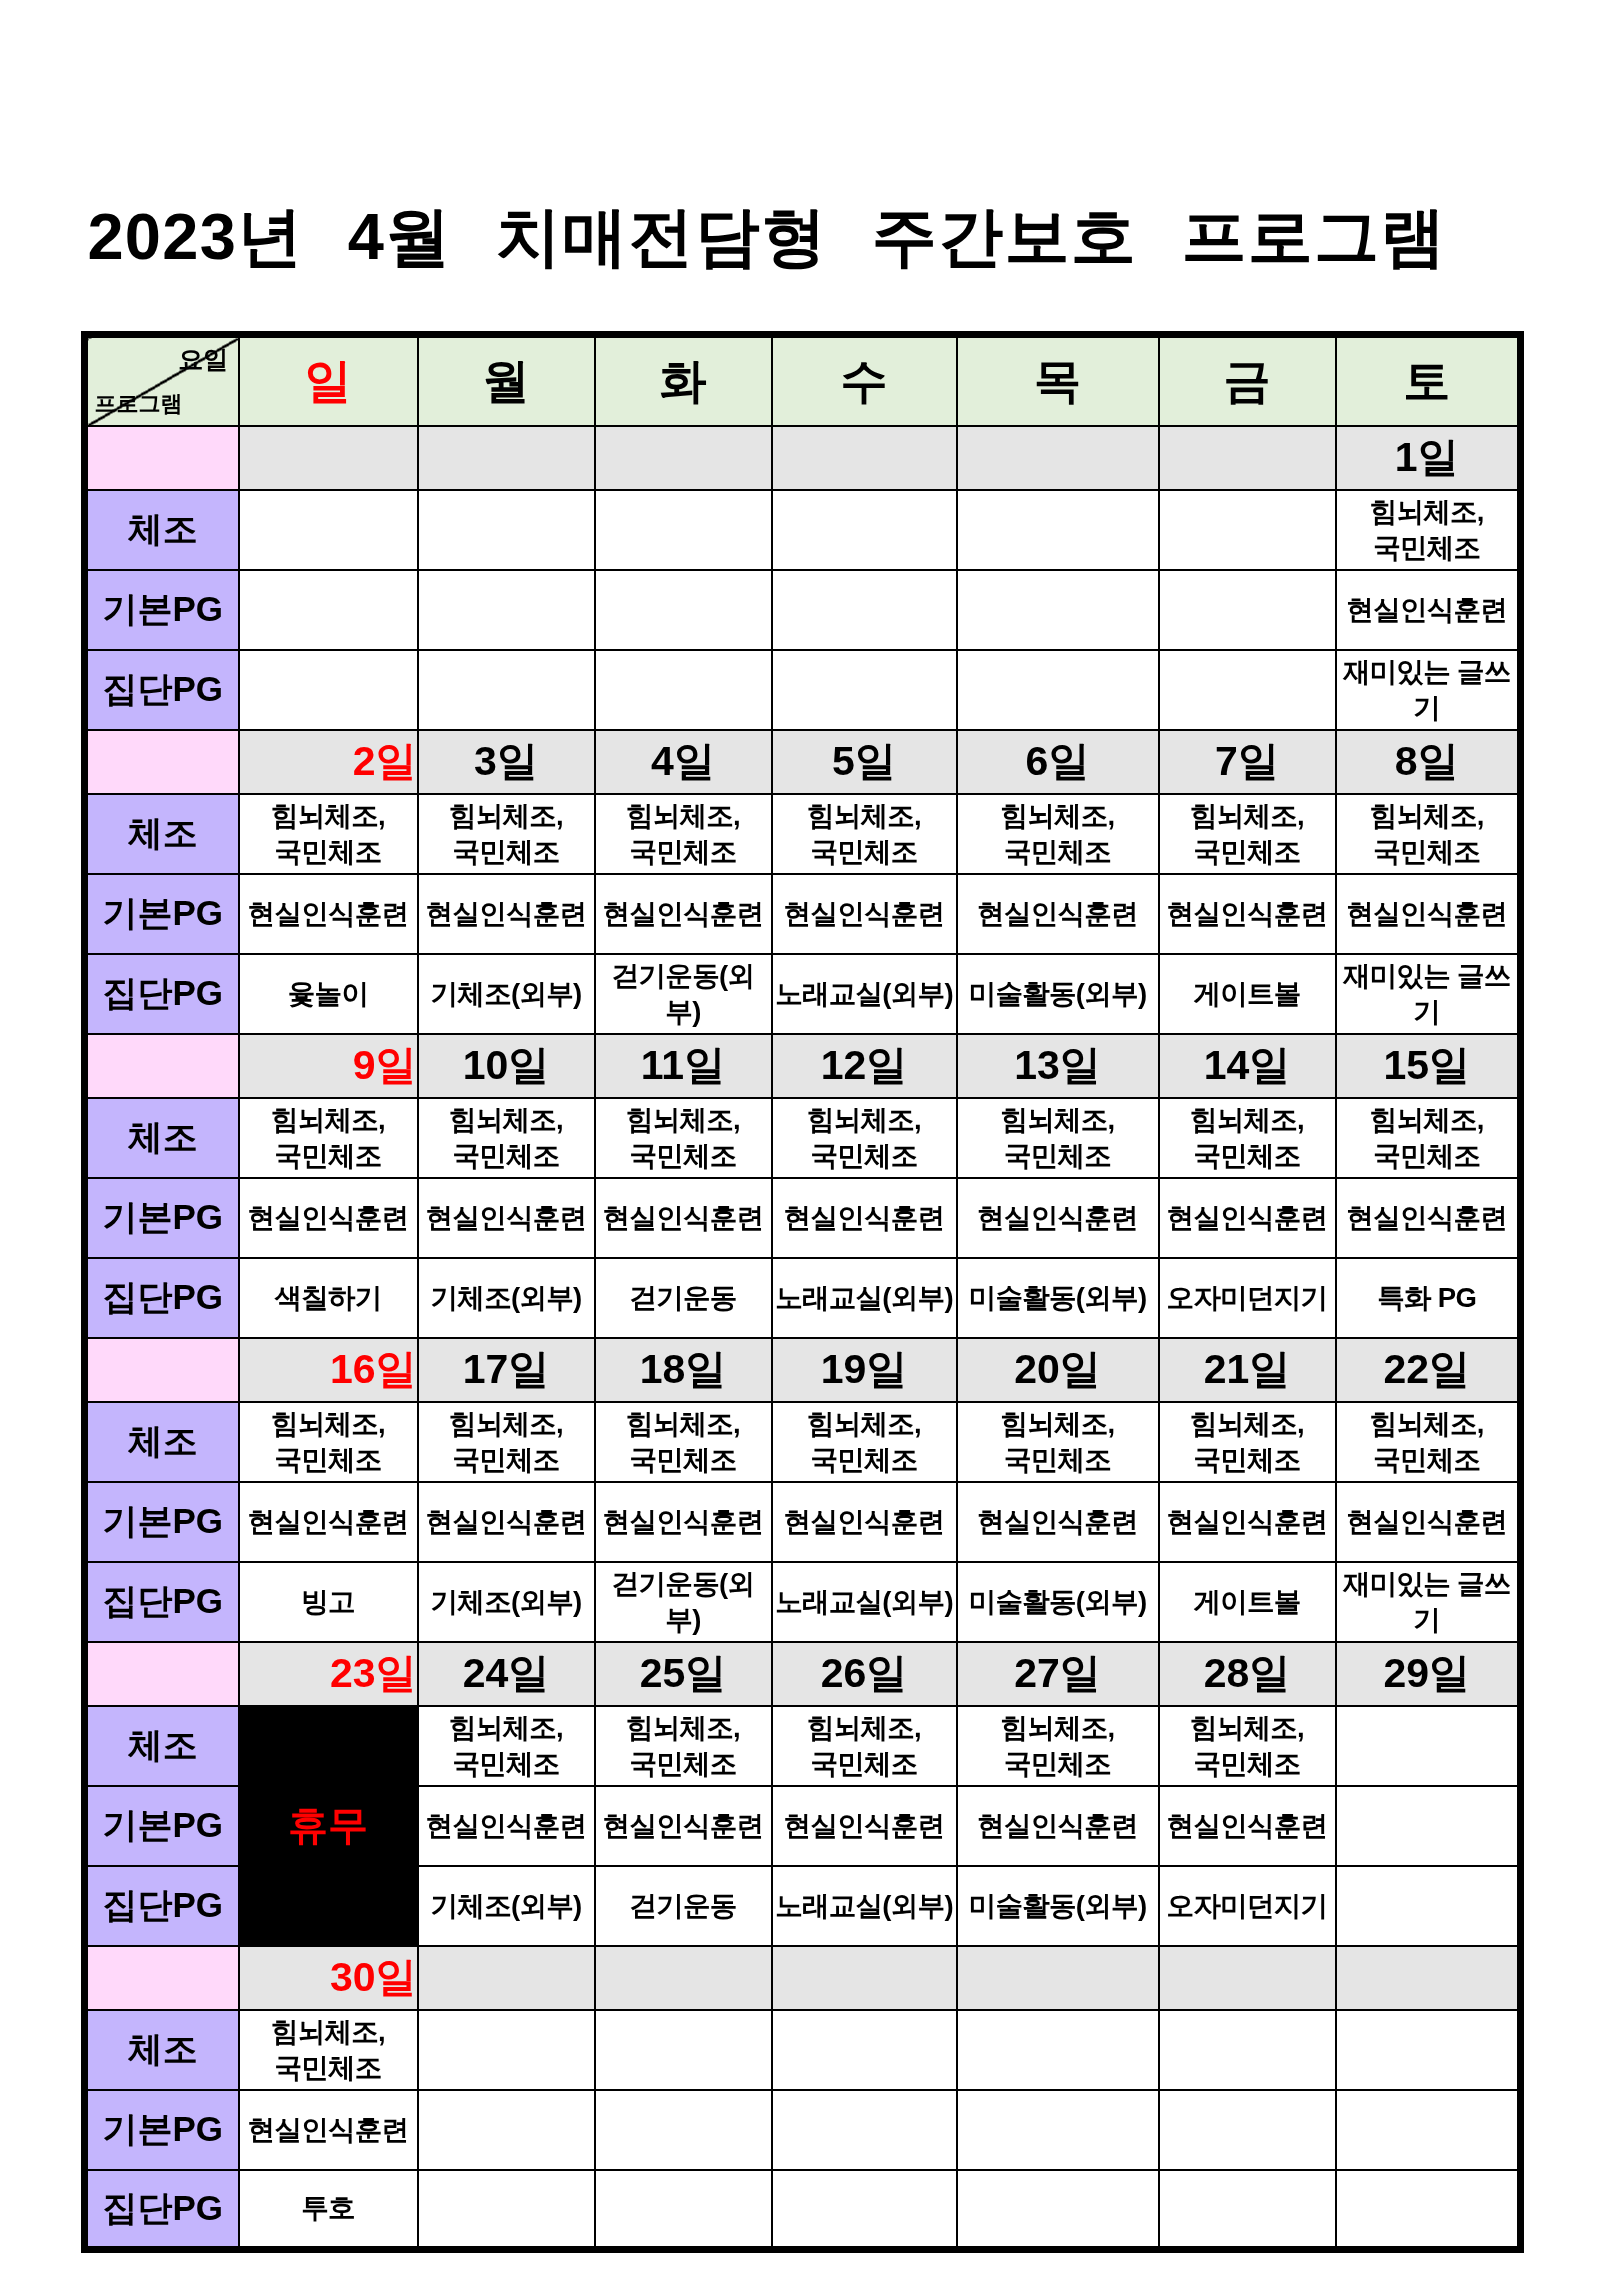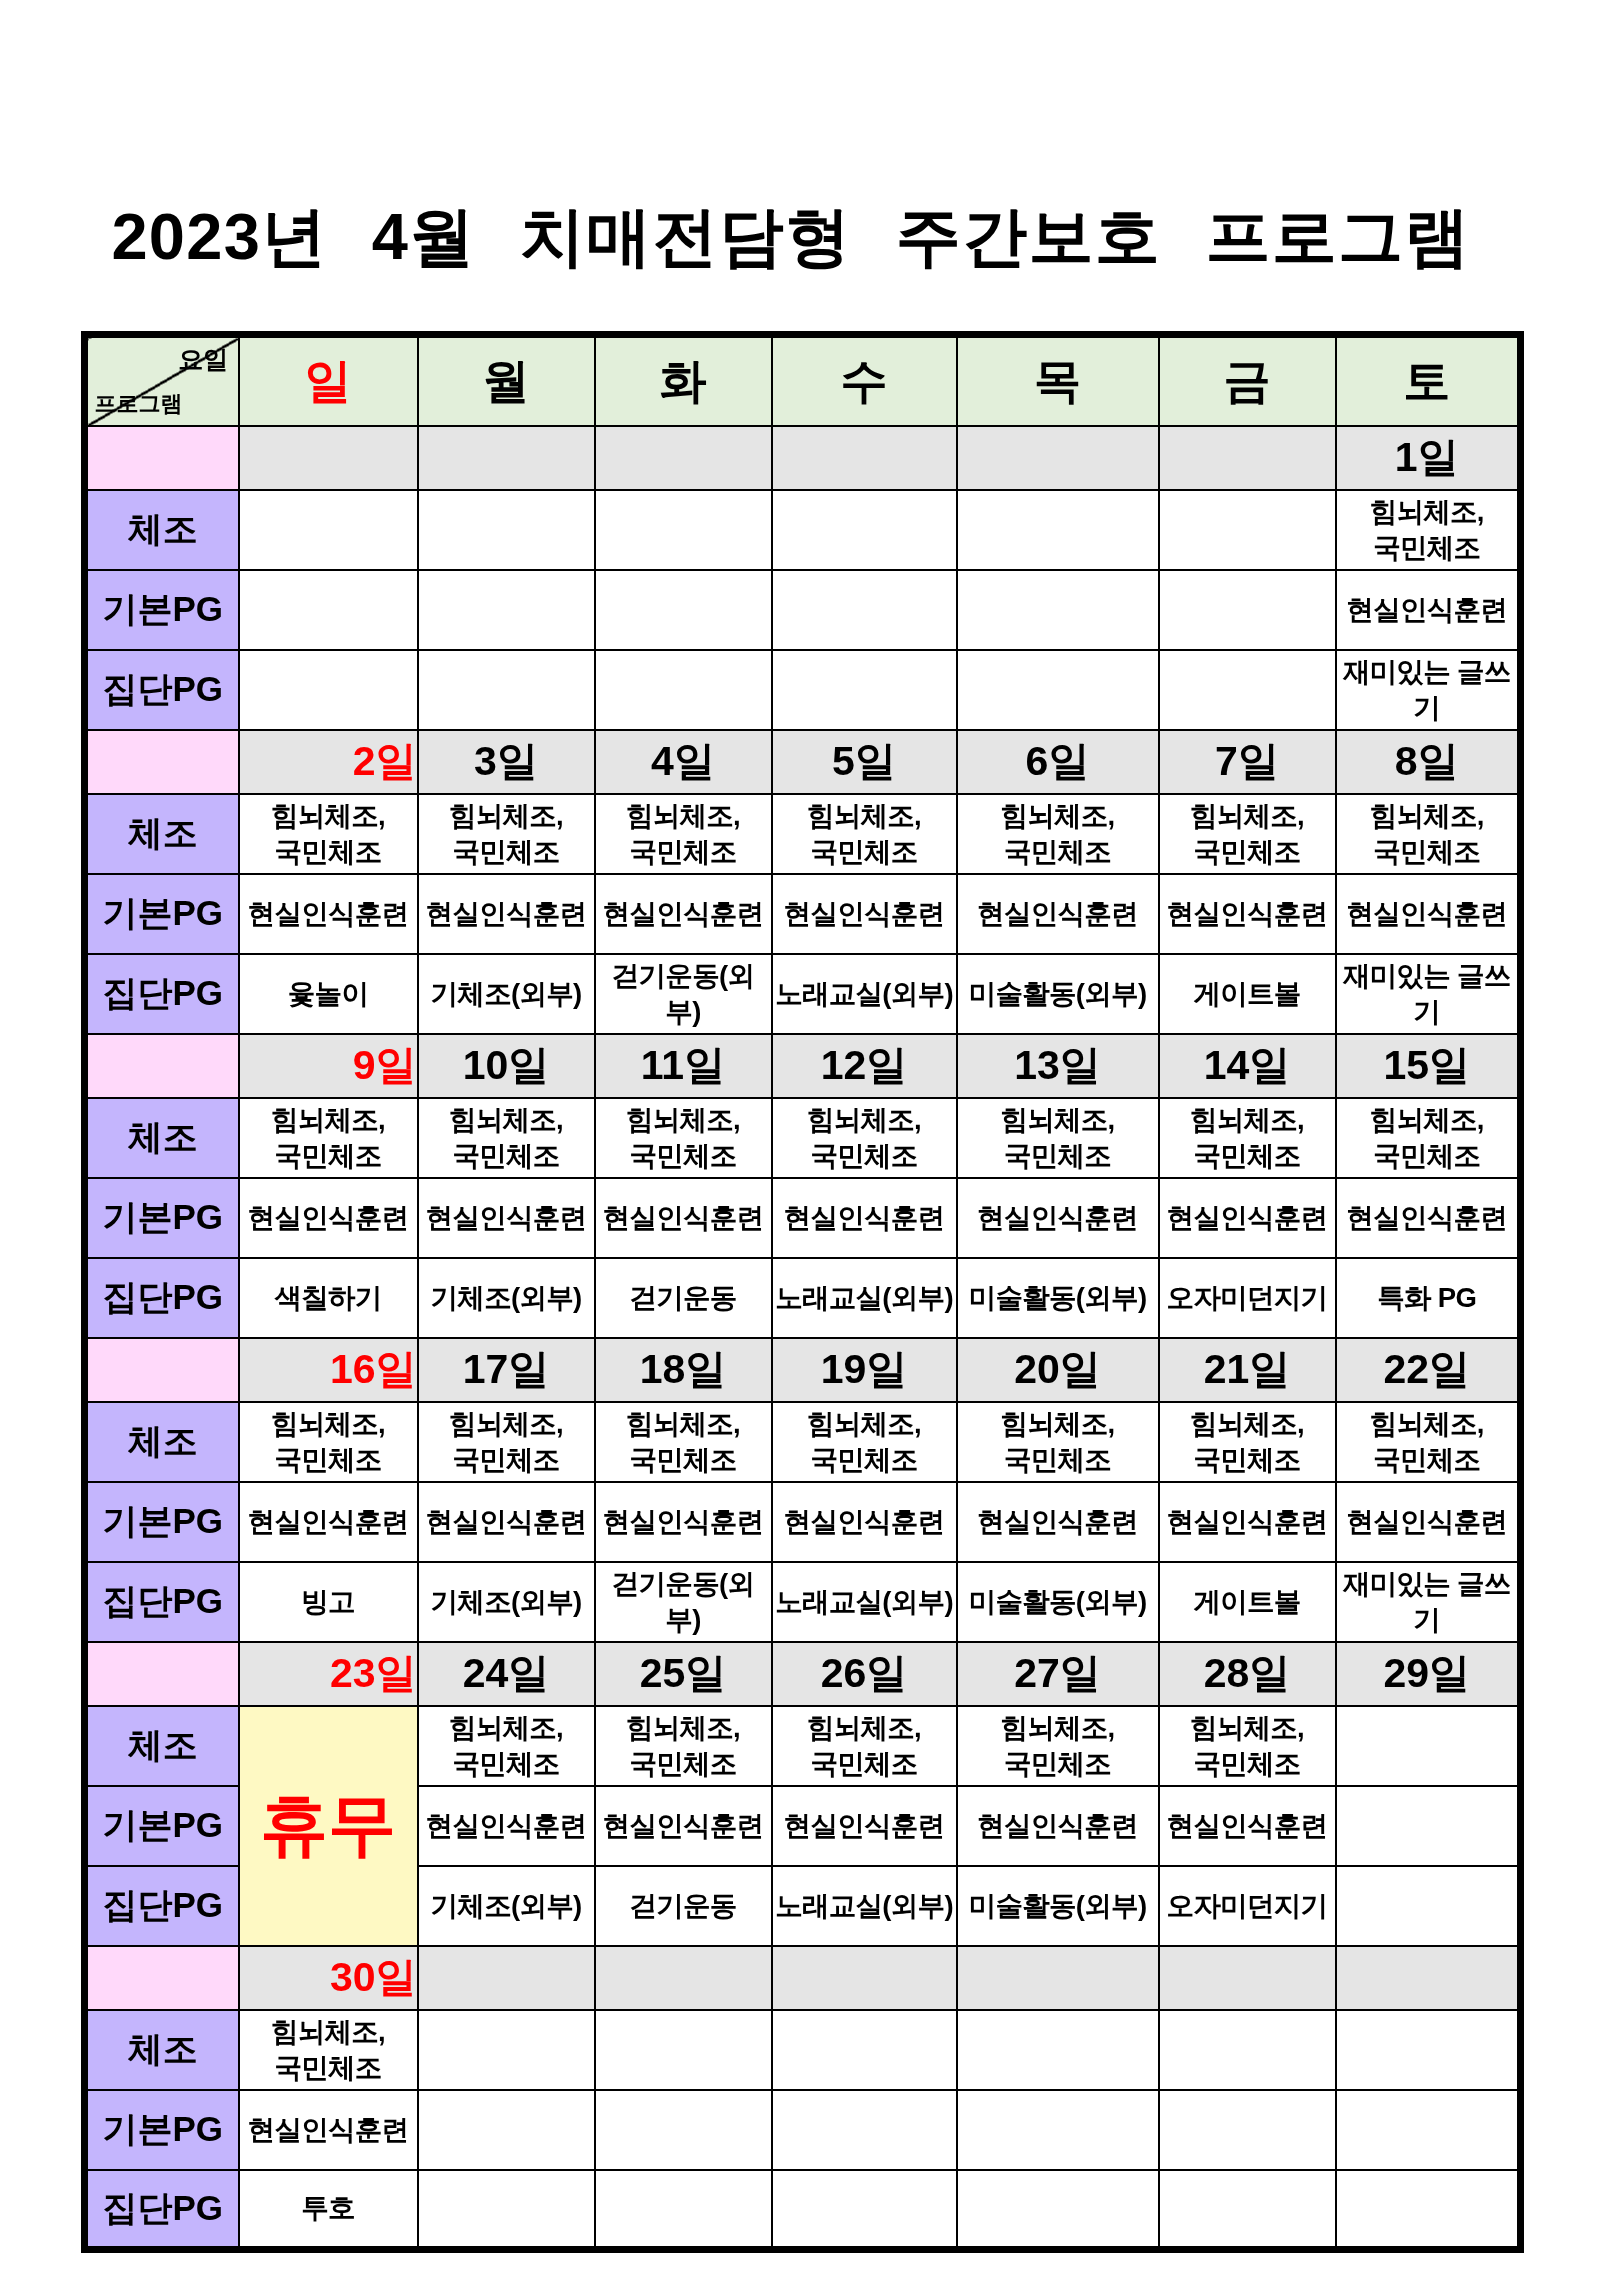--- a/index.html
+++ b/index.html
@@ -1,17 +1,17 @@
 <!DOCTYPE html>
 <html style="font-size:10.5px"><head>
 <meta charset="utf-8">
 <style>
   html,body{margin:0;padding:0;background:#ffffff;}
   .page{position:relative;width:1534px;height:2295px;background:#ffffff;overflow:hidden;
-        font-family:"Liberation Sans","DejaVu Sans",sans-serif;font-weight:bold;color:#000;padding-left:48px;}
+        font-family:"Liberation Sans","DejaVu Sans",sans-serif;font-weight:bold;color:#000;}
   .title{position:absolute;top:193px;left:0;width:100%;text-align:center;
          font-size:65px;font-weight:900;letter-spacing:1.3px;word-spacing:25px;white-space:nowrap;}
   .tblwrap{position:absolute;left:81px;top:315px;}
   table.tbl{border-collapse:collapse;table-layout:fixed;border:7.9px solid #000;margin-top:16px;}
   table.tbl td{border:2px solid #000;text-align:center;vertical-align:middle;
                padding:0;overflow:hidden;font-weight:bold;}
   tr.r-head{height:91px;}
   tr.r-date{height:64px;}
   tr.r-prog{height:80px;}
   .c-corner{position:relative;background:#e2efda;
@@ -19,21 +19,21 @@
         #000 calc(50% - 1.3px),#000 calc(50% + 1.3px),transparent calc(50% + 1.3px));}
   .corner-top{position:absolute;top:5.2px;right:9.2px;font-size:25px;}
   .corner-bottom{position:absolute;bottom:5.2px;left:6.5px;font-size:22px;}
   .c-head{background:#e2efda;font-size:47px;}
   .c-head.sun{color:#ff0000;}
   .c-datelabel{background:#ffd9fa;}
   .c-date{background:#e5e5e5;font-size:41px;}
   .c-date.sun{color:#ff0000;text-align:right;}
   .c-label{background:#c4b5fd;font-size:35px;}
   .c-prog{background:#ffffff;font-size:27.5px;line-height:1.3;white-space:pre-line;letter-spacing:-0.7px;}
-  .c-holiday{background:#fef9c3;font-size:68px;color:#ff0000;}
+  .c-holiday{background:#000000;font-size:40px;color:#ff0000;}
 </style>
 </head>
 <body>
 
 <div class="page">
   <div class="title">2023년 4월 치매전담형 주간보호 프로그램</div>
   <div class="tblwrap">
     <table class="tbl">
       <colgroup>
         <col style="width:154px">

